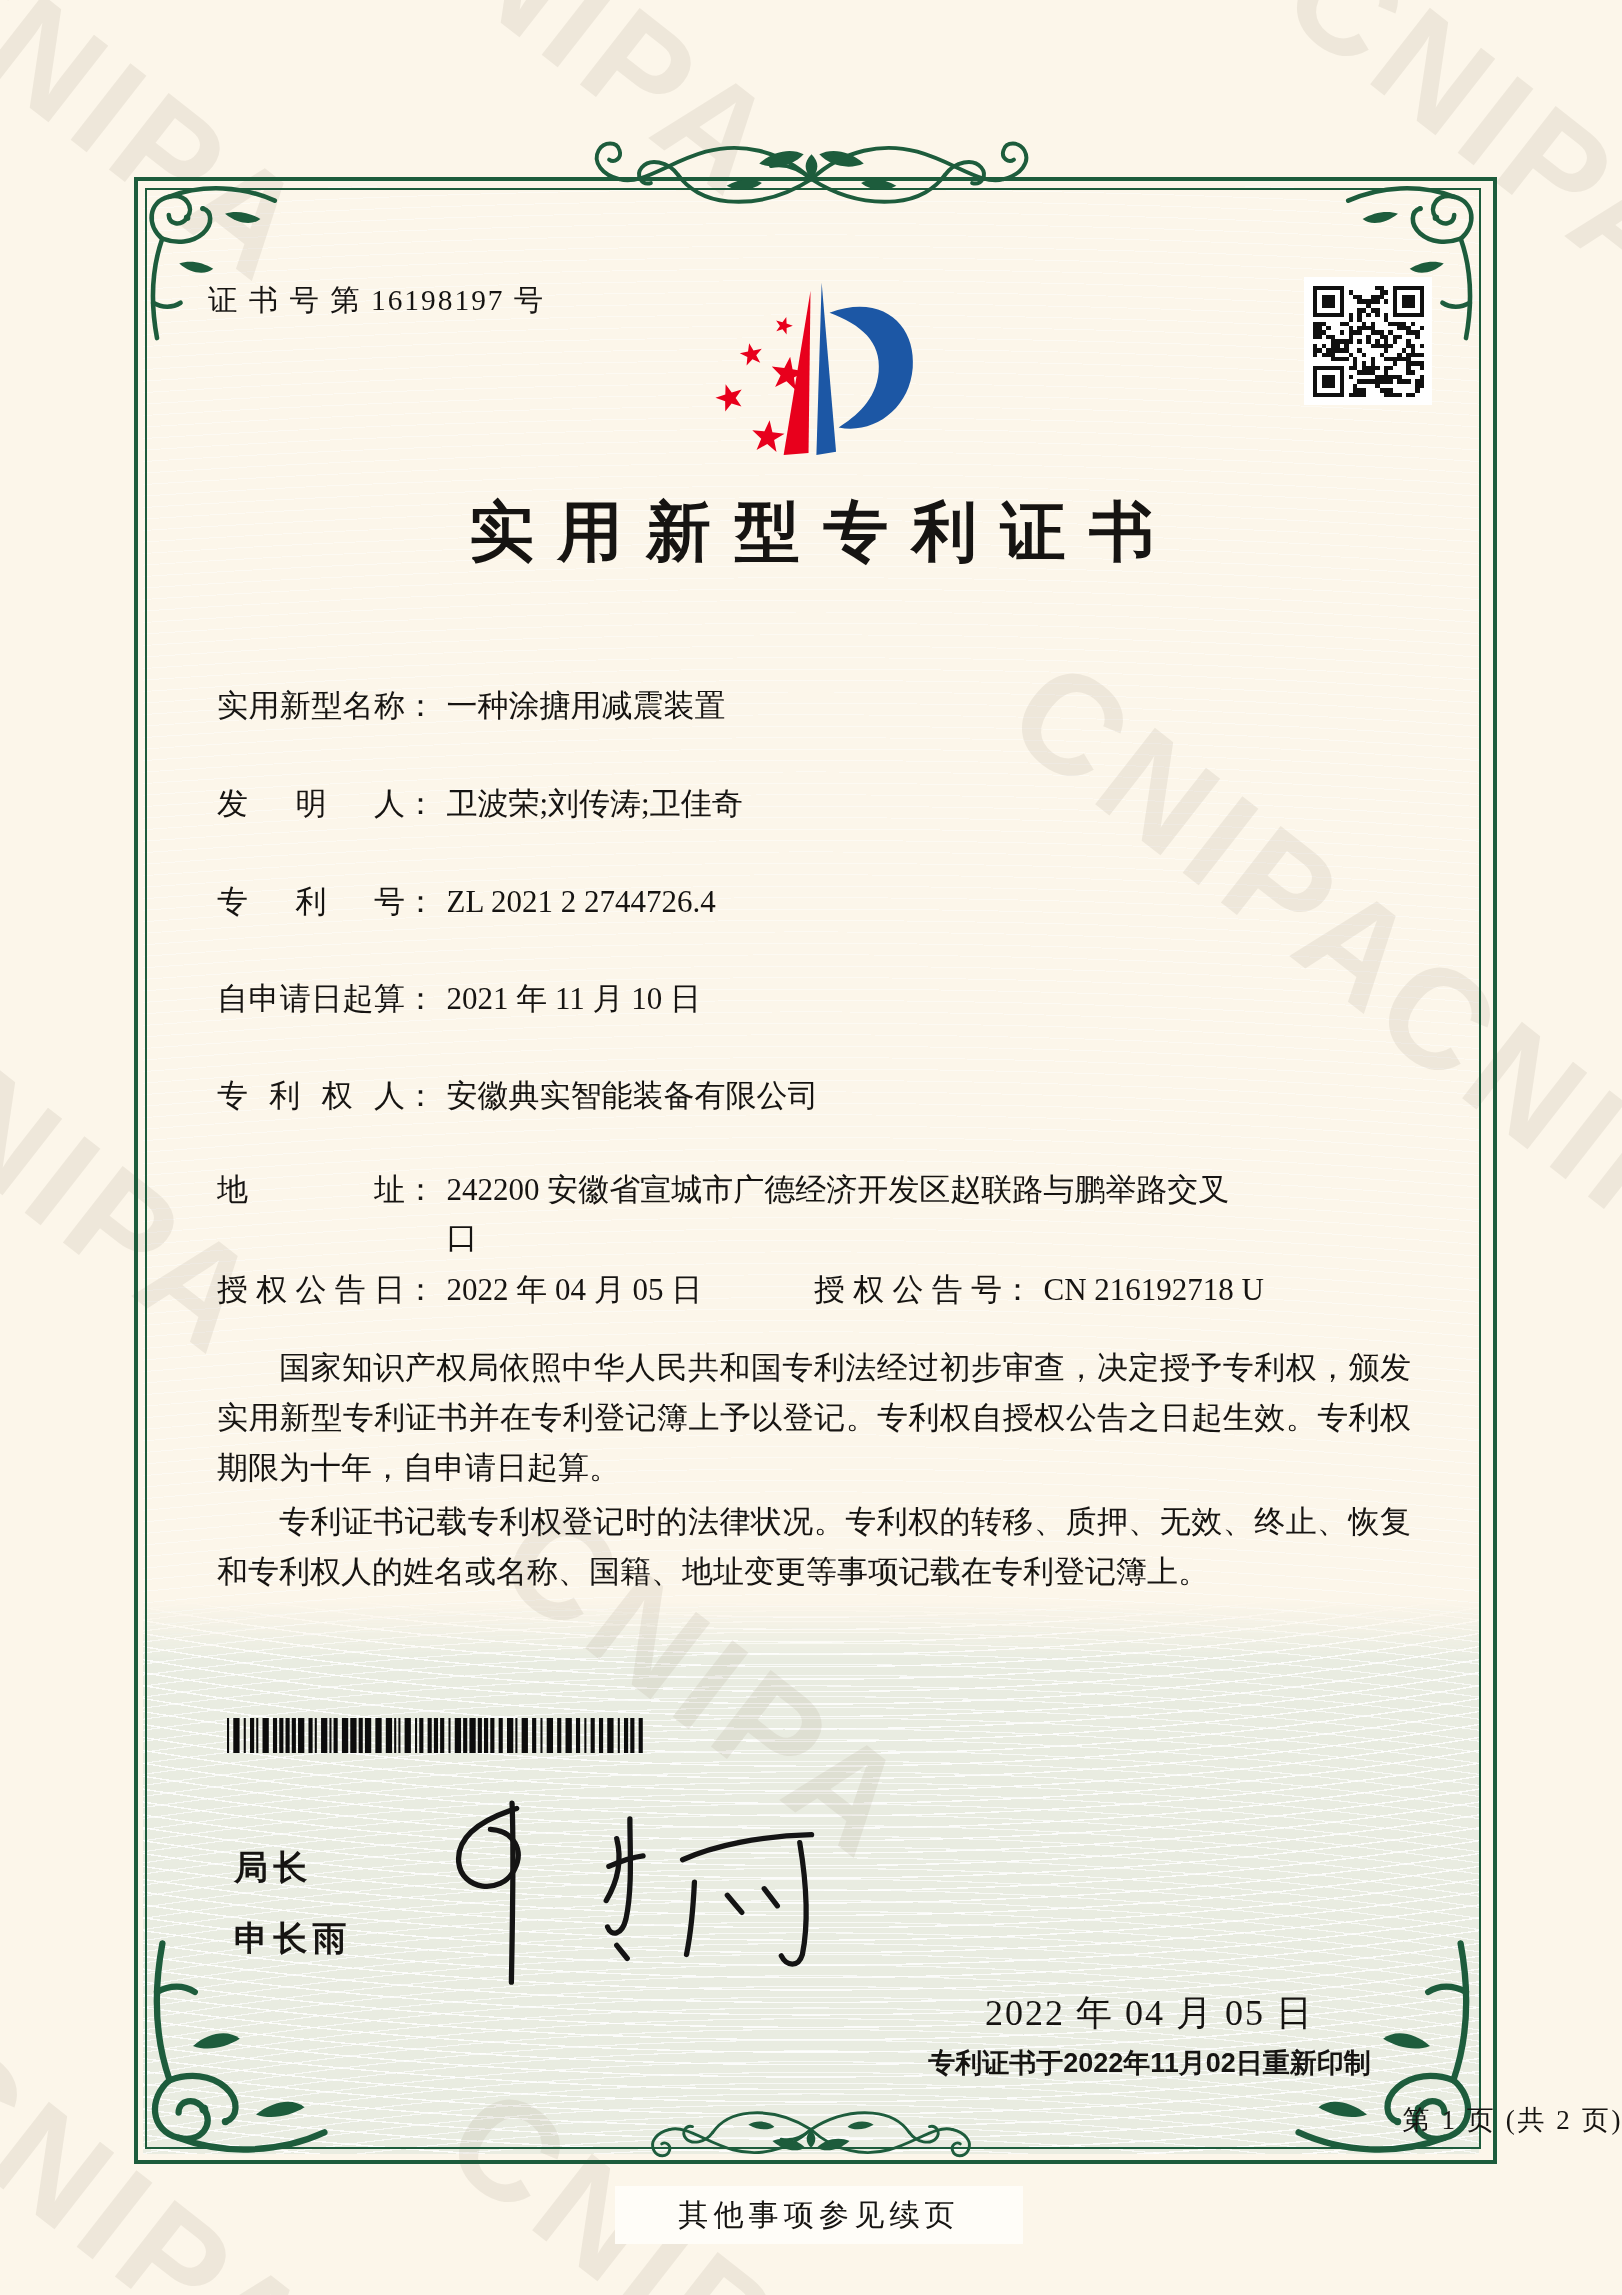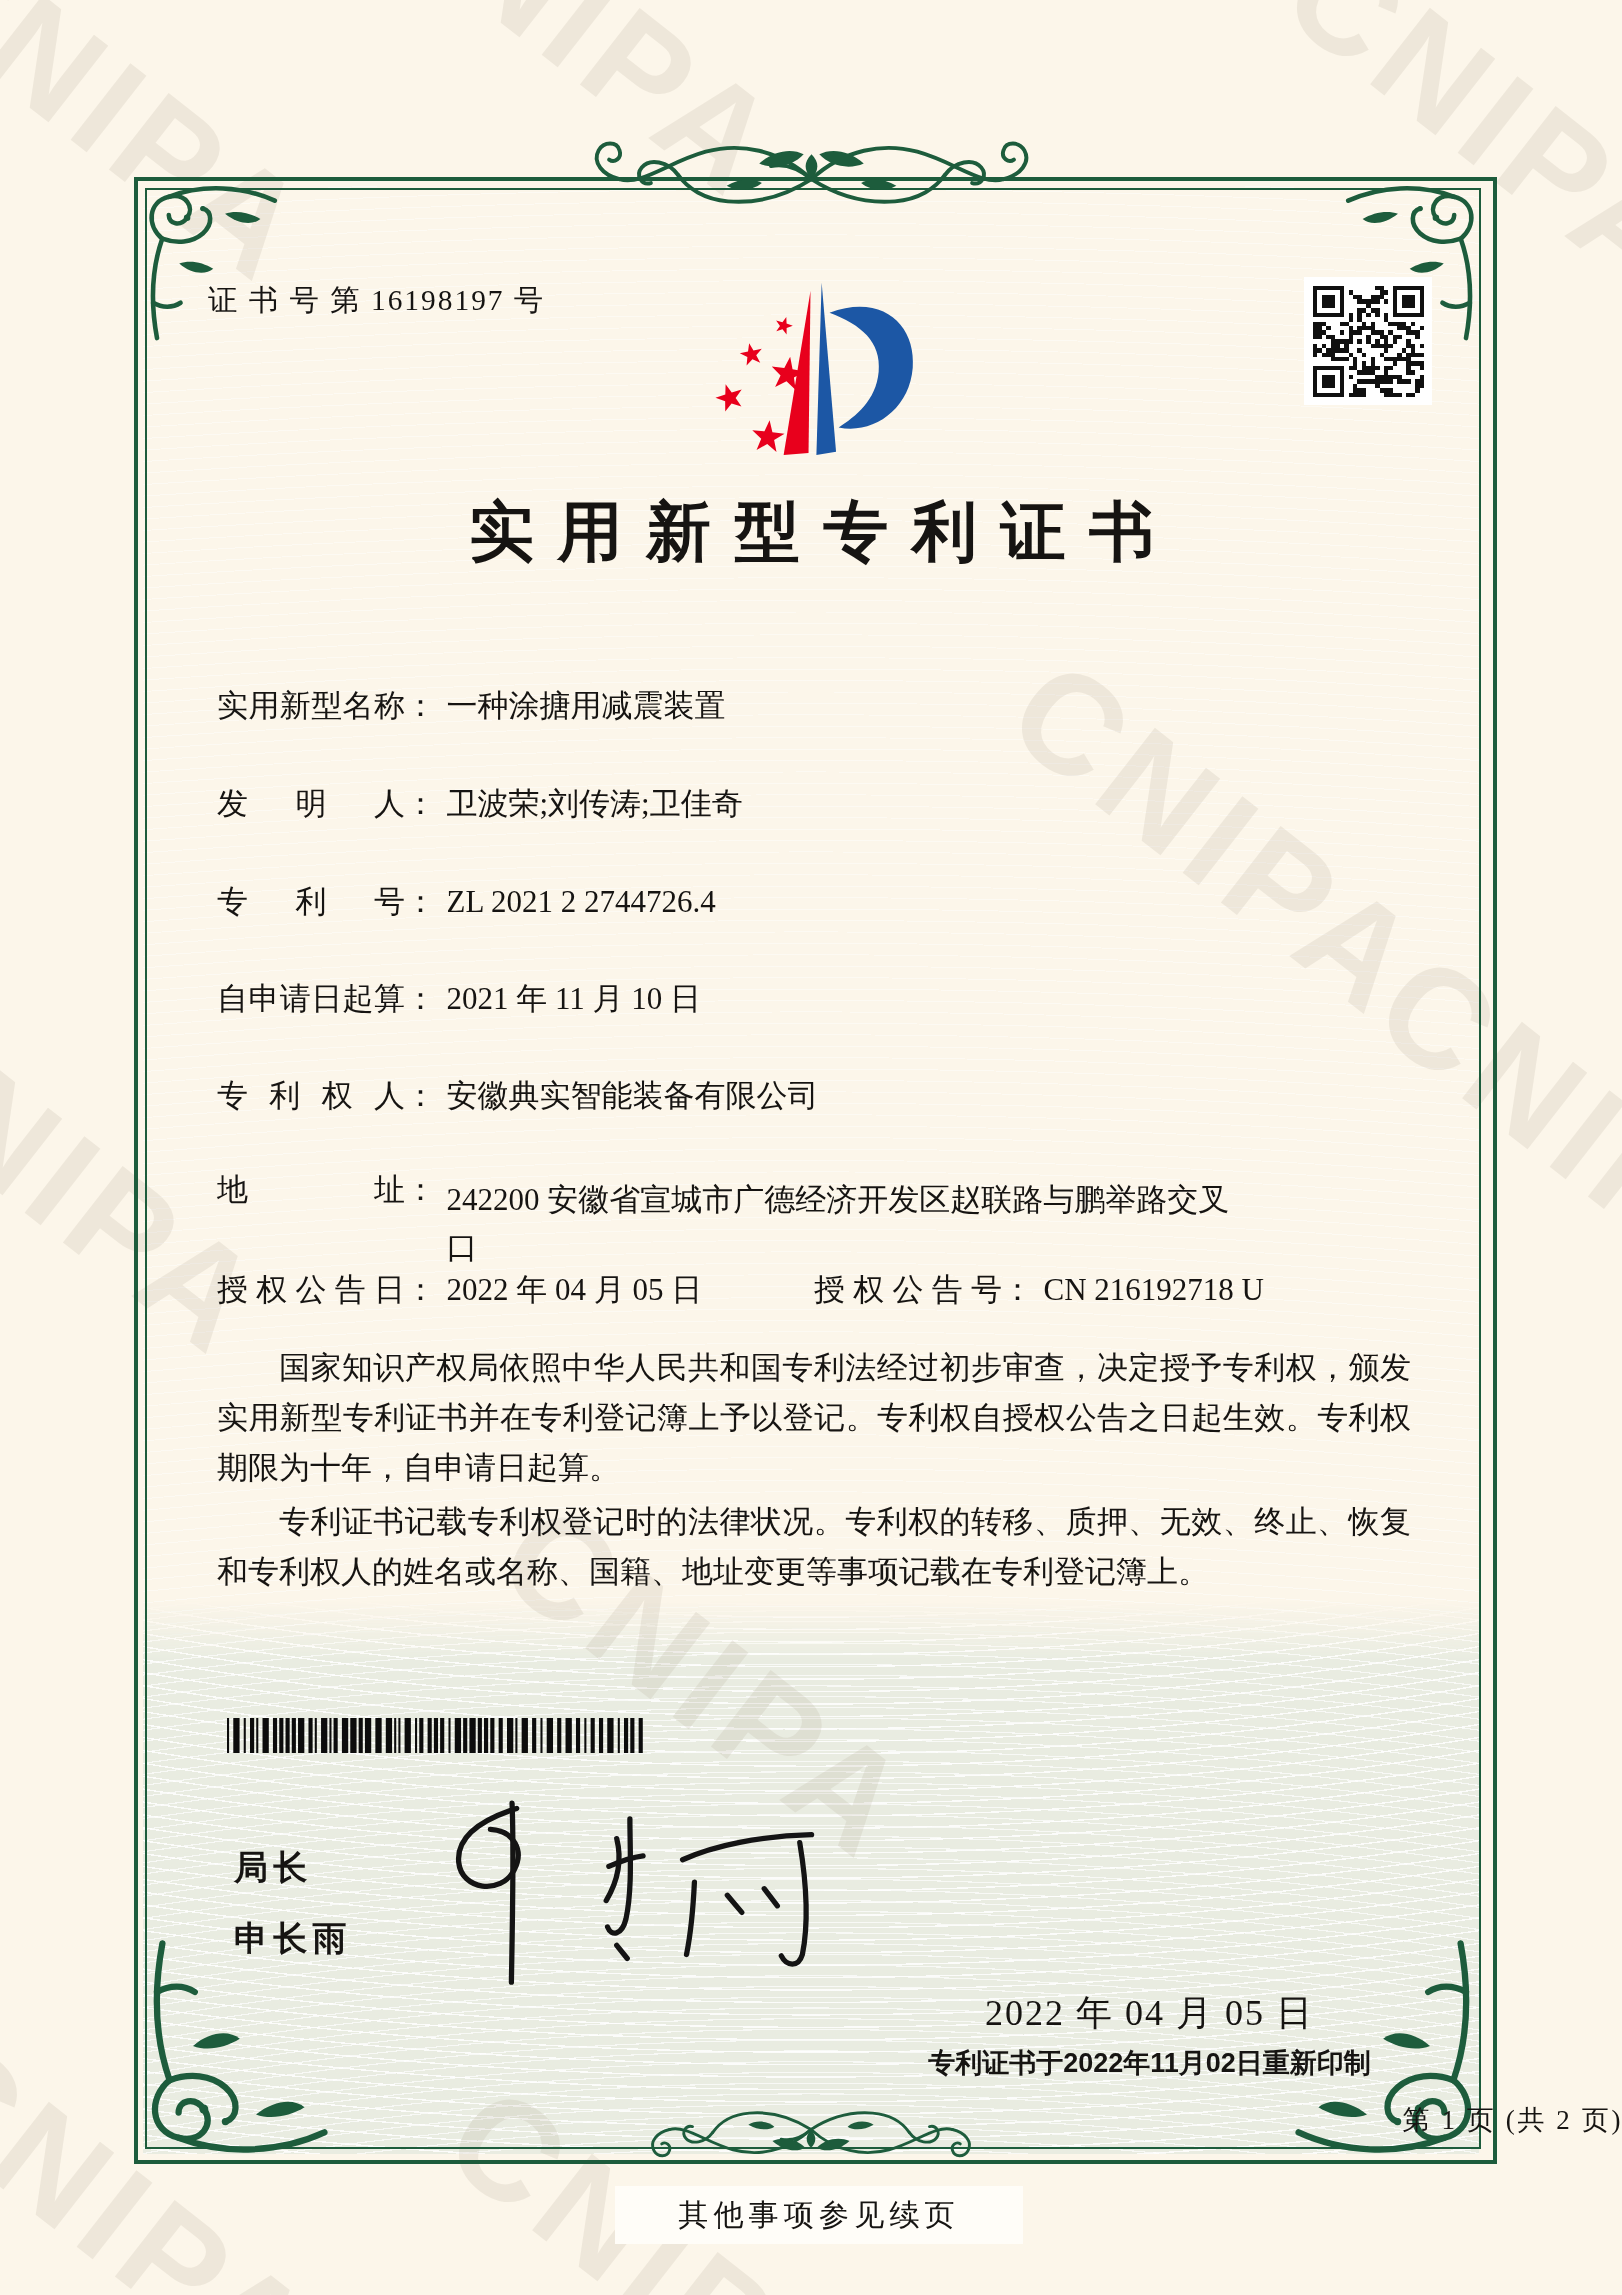--- a/index.html
+++ b/index.html
@@ -50,21 +50,21 @@
   
   .content{position:absolute;inset:0;z-index:5;}
   .certno{position:absolute;left:208px;top:281px;font-size:29.4px;letter-spacing:2px;}
   .logo{position:absolute;left:684px;top:255px;width:253px;height:219px;}
   .qr{position:absolute;left:1304px;top:277px;width:128px;height:128px;background:#fff;padding:8.5px;box-sizing:border-box;}
   .title{position:absolute;left:0;top:488px;width:1623px;text-align:center;
     font-size:65px;font-weight:700;letter-spacing:23.6px;text-indent:23.6px;}
   .frow{position:absolute;left:217px;font-size:31px;line-height:48px;width:1217px;}
   .flabel{display:inline-block;width:188px;text-align:justify;text-align-last:justify;vertical-align:top;}
   .fval{display:inline-block;margin-left:10.5px;vertical-align:top;}
-  .fval.addr{width:805px;margin-top:10px;}
+  .fval.addr{width:805px;}
   .grant2{position:absolute;left:597px;top:0;}
   .para{position:absolute;left:217px;width:1194px;font-size:31px;line-height:50px;
     text-indent:2em;text-align:justify;}
   .barcode{position:absolute;left:225px;top:1718px;width:424px;height:35px;}
   .who{position:absolute;left:234px;font-size:34px;
     font-family:"Liberation Sans","DejaVu Sans",sans-serif;font-weight:600;letter-spacing:5.2px;}
   .sig{position:absolute;left:385px;top:1794px;width:474px;height:196px;}
   .dateblock{position:absolute;left:910px;width:479px;text-align:center;}
   .signdate{top:1989px;font-size:36px;letter-spacing:2px;}
   .reprint{top:2045px;font-size:27px;font-weight:700;

